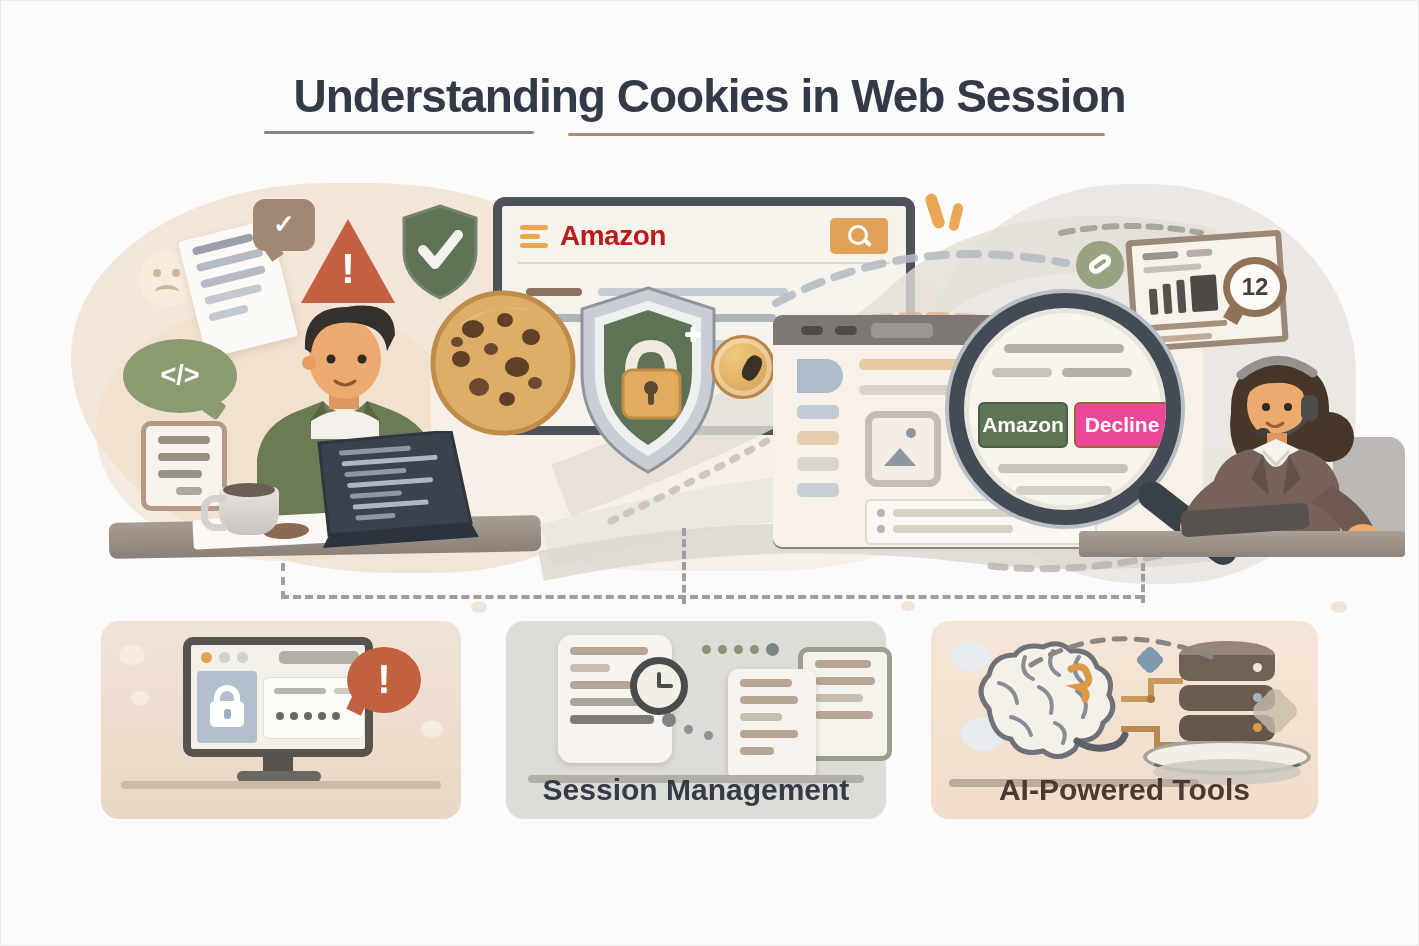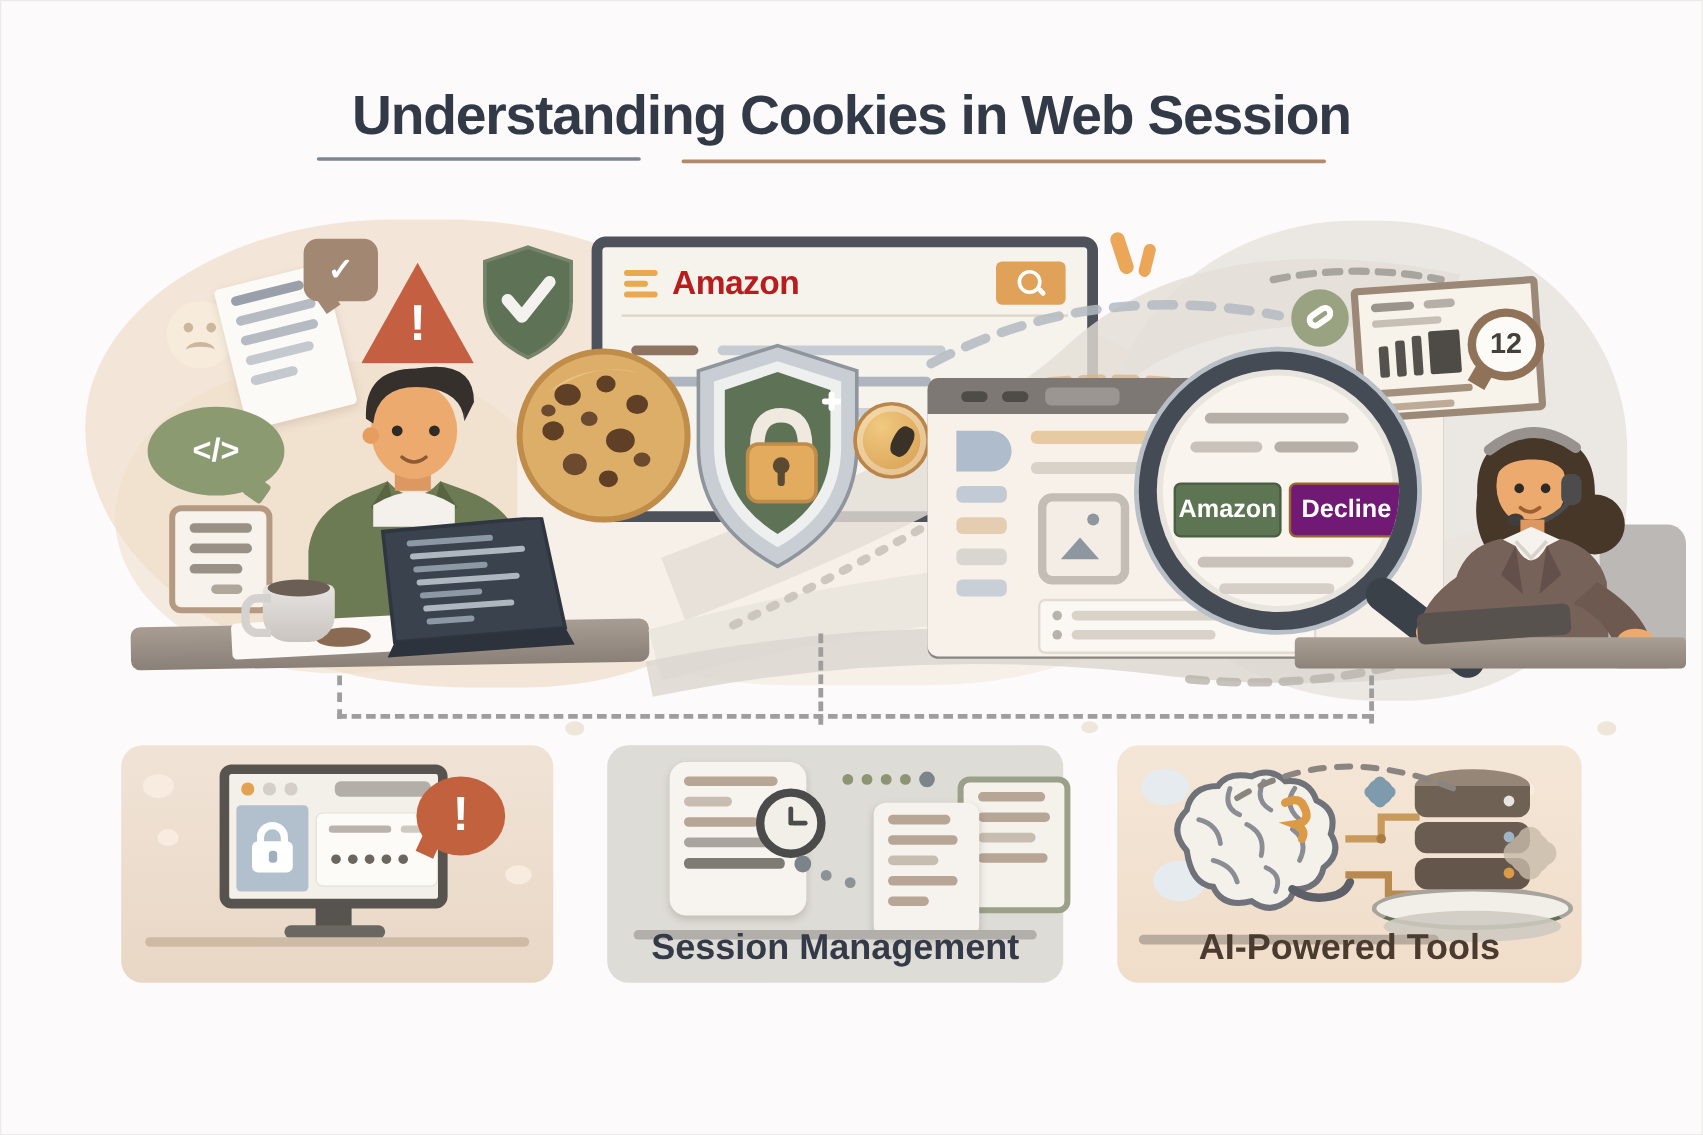--- a/index.html
+++ b/index.html
@@ -233,21 +233,21 @@
   </div>
   <div class="abs" style="left:1075px;top:240px;width:48px;height:48px;border-radius:50%;background:#9aa381;">
     <span class="abs" style="left:12px;top:16px;width:24px;height:14px;border:5px solid #fff;border-radius:7px;transform:rotate(-35deg);box-sizing:border-box;"></span>
   </div>
 
   <div id="magnifier">
     <div class="bar" style="left:40px;top:36px;width:120px;height:9px;background:#b6afa7;"></div>
     <div class="bar" style="left:28px;top:60px;width:60px;height:9px;background:#c9c2ba;"></div>
     <div class="bar" style="left:98px;top:60px;width:70px;height:9px;background:#b6afa7;"></div>
     <div class="consent-btn" style="left:14px;top:94px;width:86px;background:#5e7553;border:2px solid #4a5e42;"><span>Amazon</span></div>
-    <div class="consent-btn" style="left:110px;top:94px;width:92px;background:#701a75;border:2px solid #97682f;"><span>Decline</span></div>
+    <div class="consent-btn" style="left:110px;top:94px;width:92px;background:#ec4899;border:2px solid #97682f;"><span>Decline</span></div>
     <div class="bar" style="left:34px;top:156px;width:130px;height:9px;background:#c9c2ba;"></div>
     <div class="bar" style="left:52px;top:178px;width:96px;height:9px;background:#d5cfc7;"></div>
   </div>
   <div class="abs" style="left:1138px;top:478px;width:118px;height:28px;background:#3b4148;border-radius:14px;transform:rotate(38deg);transform-origin:10px 50%;"></div>
 
   <div class="abs" style="left:1332px;top:436px;width:72px;height:120px;background:#bbb8b5;border-radius:16px;"></div>
   <svg class="abs" style="left:1170px;top:352px;" width="235" height="200" viewBox="0 0 235 200">
     <path d="M60,60 Q58,8 110,10 Q160,10 158,62 Q160,96 140,108 L70,108 Q56,88 60,60 Z" fill="#463729"></path>
     <circle cx="158" cy="84" r="25" fill="#463729"></circle>
     <ellipse cx="105" cy="52" rx="29" ry="33" fill="#edaa6f"></ellipse>

